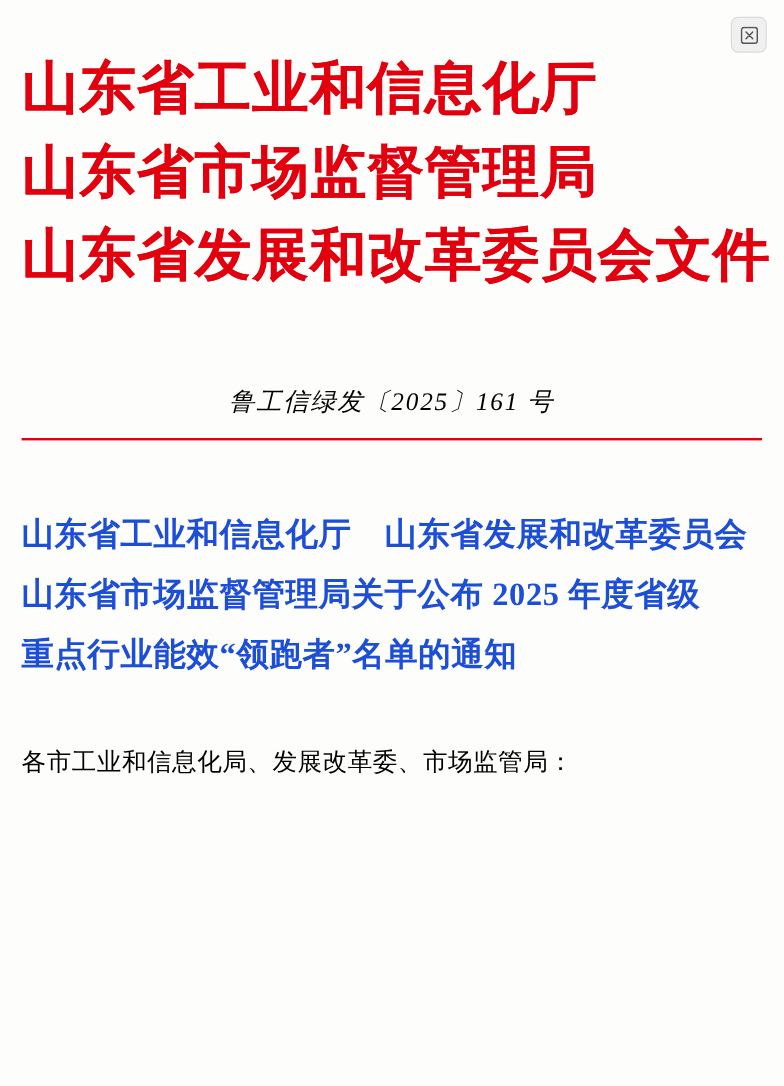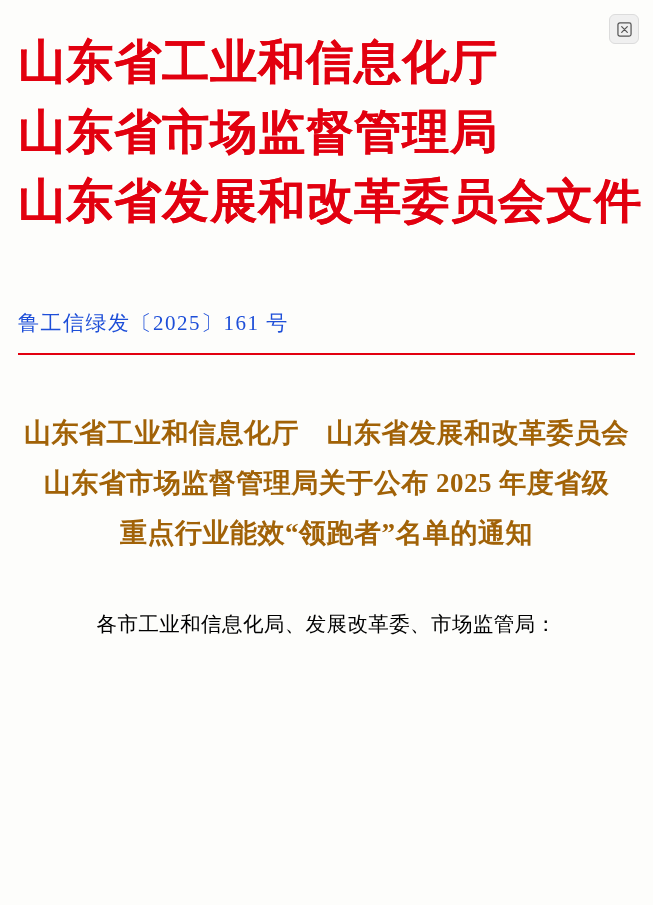--- a/index.html
+++ b/index.html
@@ -36,71 +36,72 @@
     display: flex;
     align-items: center;
     justify-content: center;
     cursor: pointer;
     z-index: 20;
   }
   .close-btn svg { display: block; }
 
   
   .masthead {
-    padding-top: 28px;
+    padding-top: 40px;
     text-align: left;
   }
   .masthead-line {
     color: #e2000f;
     font-family: "Liberation Serif", serif;
     font-weight: bold;
     font-size: 47px;
     line-height: 1.48;
     letter-spacing: 1px;
     white-space: nowrap;
     text-shadow: 0.5px 0 0 #e2000f;
   }
 
   
   .doc-number {
     margin-top: 72px;
-    text-align: left;
+    text-align: center;
     font-size: 21px;
     letter-spacing: 1.5px;
-    color: #1d4ed8;
+    color: #000000;
+    font-style: italic;
   }
 
   
   .red-rule {
     margin-top: 16px;
     height: 2.5px;
     background: #e2000f;
   }
 
   
   .doc-title {
     margin-top: 54px;
-    text-align: center;
-    color: #a16207;
+    text-align: left;
+    color: #1d4ed8;
     font-weight: bold;
     font-size: 27px;
     line-height: 1.85;
     letter-spacing: 0.5px;
   }
   .doc-title .tline { display: block; white-space: nowrap; }
 
   
   .body-text {
     margin-top: 46px;
     font-size: 20.5px;
     line-height: 1.95;
     color: #000;
     letter-spacing: 0.4px;
   }
-  .salutation { display: block; text-align: center; }
+  .salutation { display: block; }
   .para {
     display: block;
     text-indent: 2em;
     text-align: justify;
   }
 </style>
 </head>
 <body>
 
 <div class="page">

